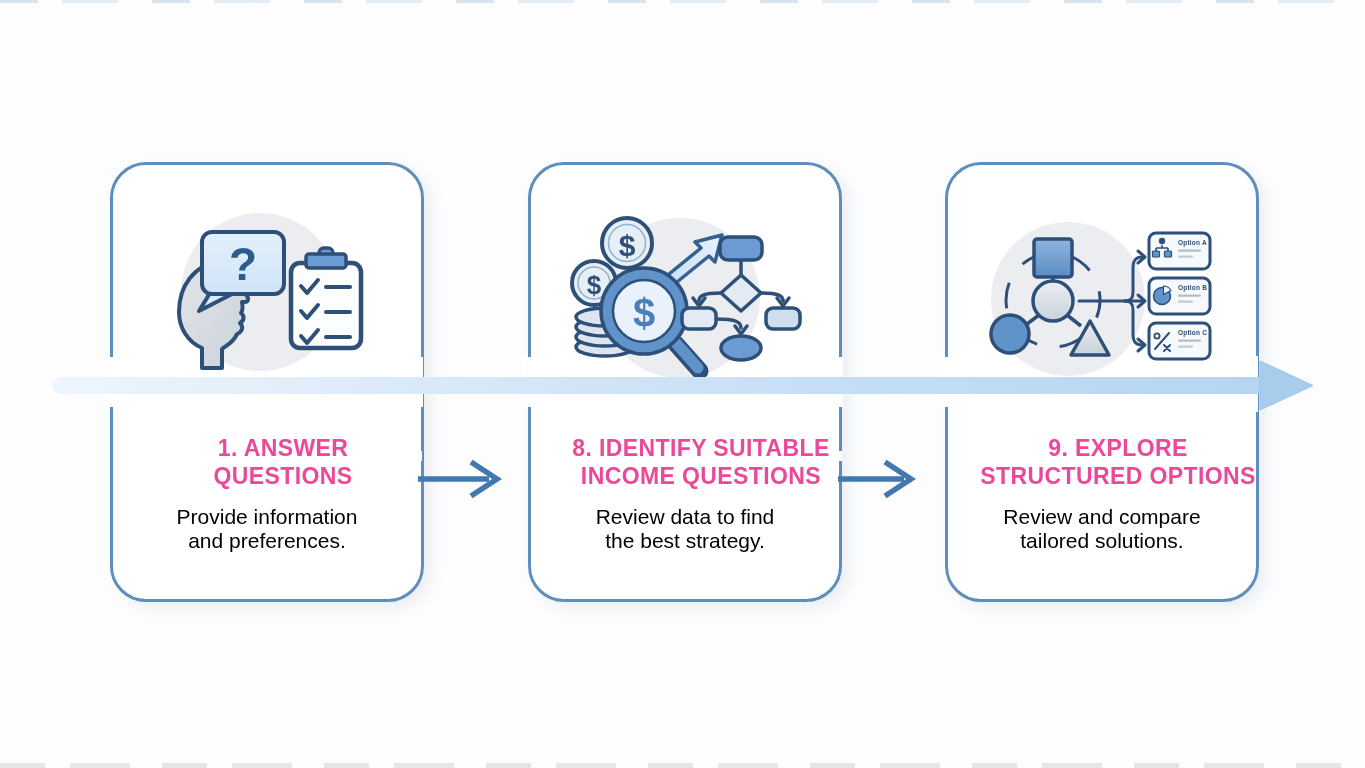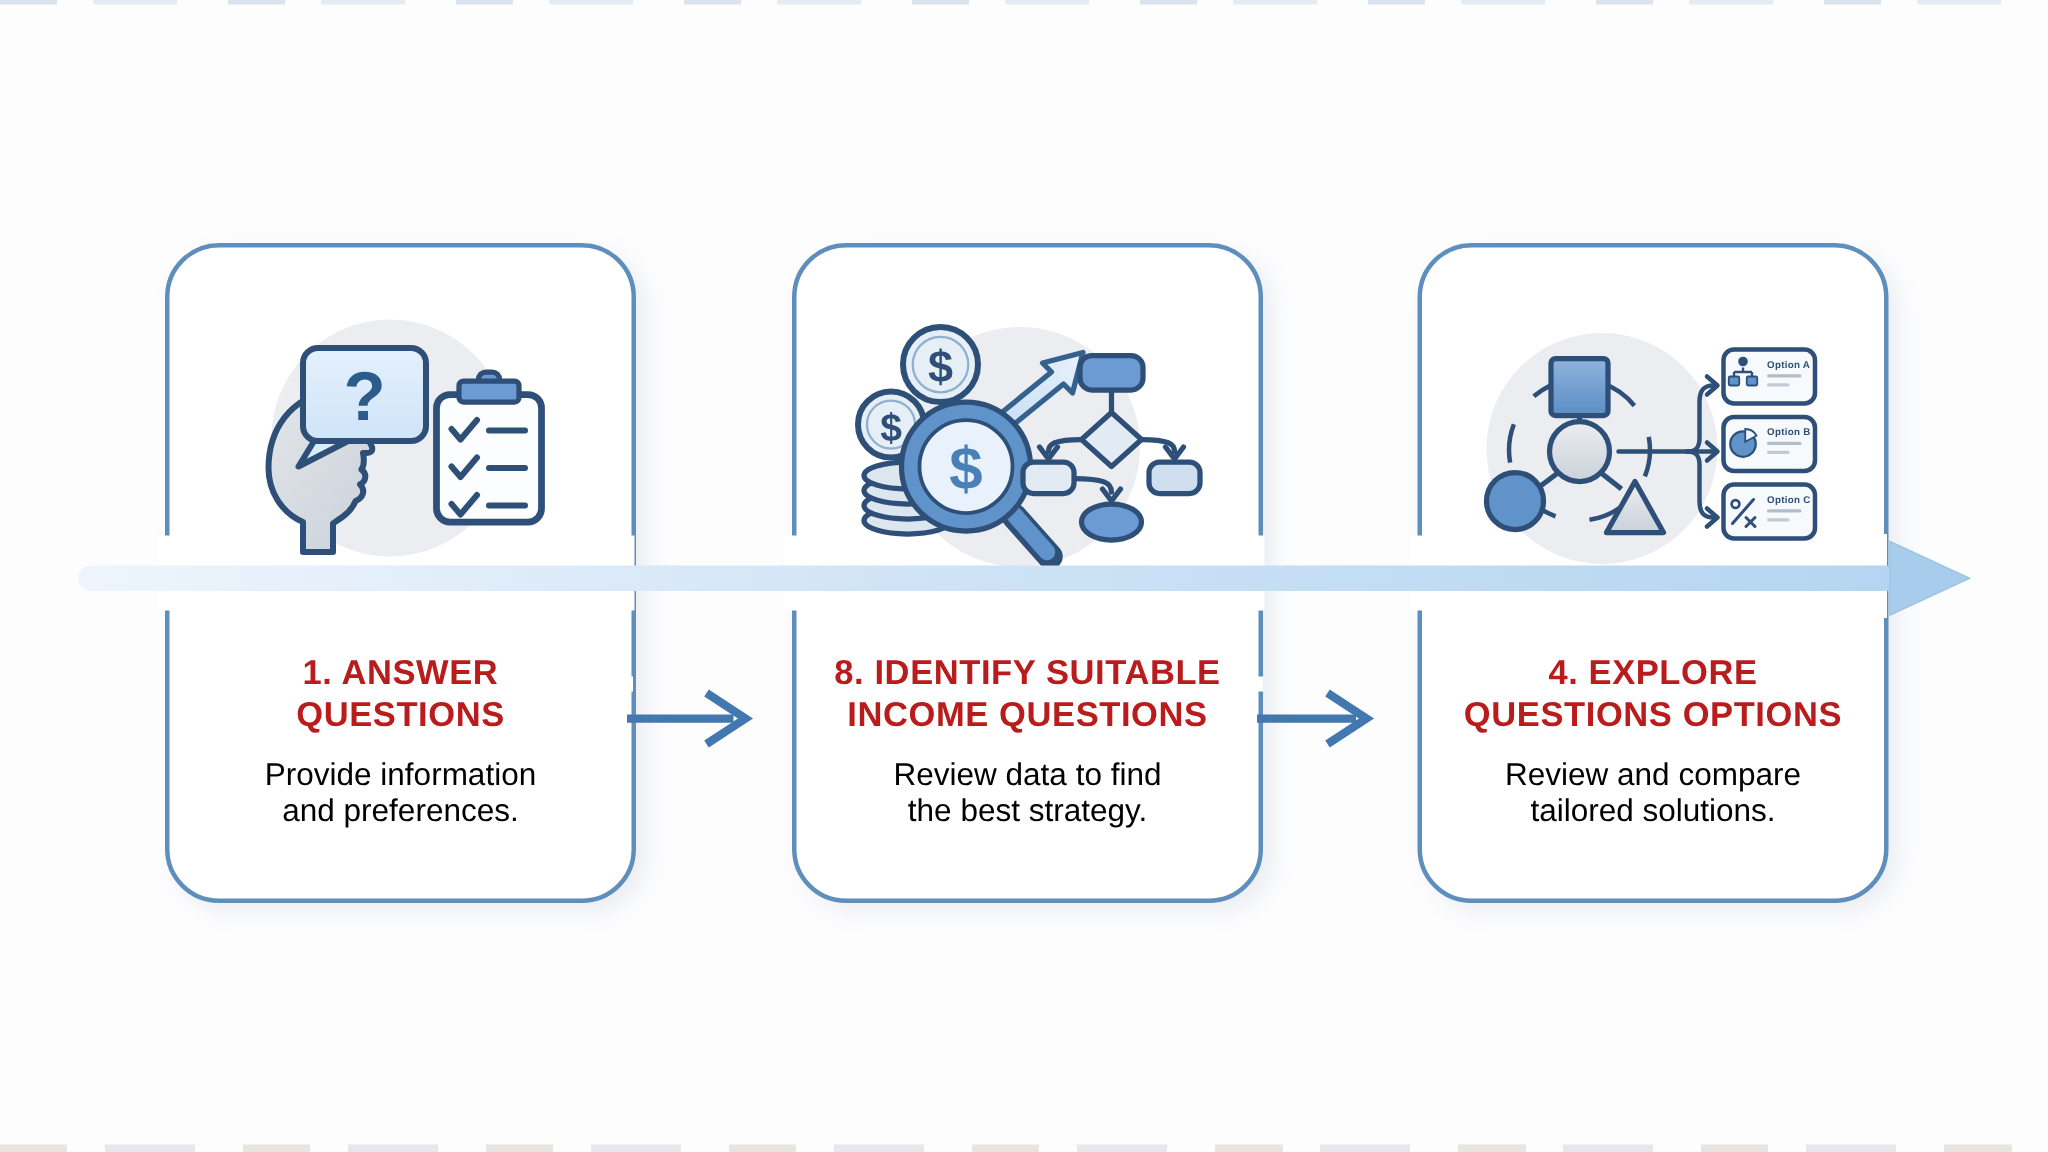--- a/index.html
+++ b/index.html
@@ -34,21 +34,21 @@
   .card-3 { left:945px; }
   .icon-area { position:absolute; left:0; top:0; width:100%; height:270px; }
   .icon-area svg { position:absolute; }
   .card-1 .icon-area svg { left:23px;  top:41px; }   
   .card-2 .icon-area svg { left:19px;  top:36px; }   
   .card-3 .icon-area svg { left:9px;   top:41px; }   
   .card-title {
     position:absolute; top:270px; left:0; width:100%; margin:0;
     text-align:center;
     font-size:23px; font-weight:700; letter-spacing:0.4px;
-    line-height:27.5px; color:#b91c1c;
+    line-height:27.5px; color:#ec4899;padding-left:16px;
   }
   .card-title span, .card-desc span { display:block; }
   .card-desc {
     position:absolute; top:340px; left:0; width:100%; margin:0;
     text-align:center;
     font-size:21px; font-weight:400;
     line-height:23.5px; color:#000000;
   }
   .overlay { position:absolute; left:0; top:0; z-index:30; pointer-events:none; }
 </style>
@@ -230,22 +230,22 @@
             <circle cx="200" cy="130" r="2.6" stroke-width="1.8"></circle>
             <path d="M207,139 L213,145 M213,139 L207,145" stroke-width="2" stroke-linecap="round"></path>
           </g>
           <text x="221" y="129" font-size="6.5" font-weight="bold" fill="#2d4f78" letter-spacing="0.2">Option C</text>
           <rect x="221" y="133.5" width="23" height="2.2" rx="1" fill="#b3bdc8"></rect>
           <rect x="221" y="139.5" width="15" height="2.2" rx="1" fill="#c2cbd4"></rect>
         </g>
       </svg>
     </div>
     <h2 class="card-title">
-      <span>4. EXPLORE</span>
-      <span>QUESTIONS OPTIONS</span>
+      <span>9. EXPLORE</span>
+      <span>STRUCTURED OPTIONS</span>
     </h2>
     <p class="card-desc">
       <span>Review and compare</span>
       <span>tailored solutions.</span>
     </p>
   </section>
 
   <svg class="overlay" width="1365" height="768" viewBox="0 0 1365 768">
     <defs>
       <linearGradient id="bandGrad" x1="0" y1="0" x2="1" y2="0">

